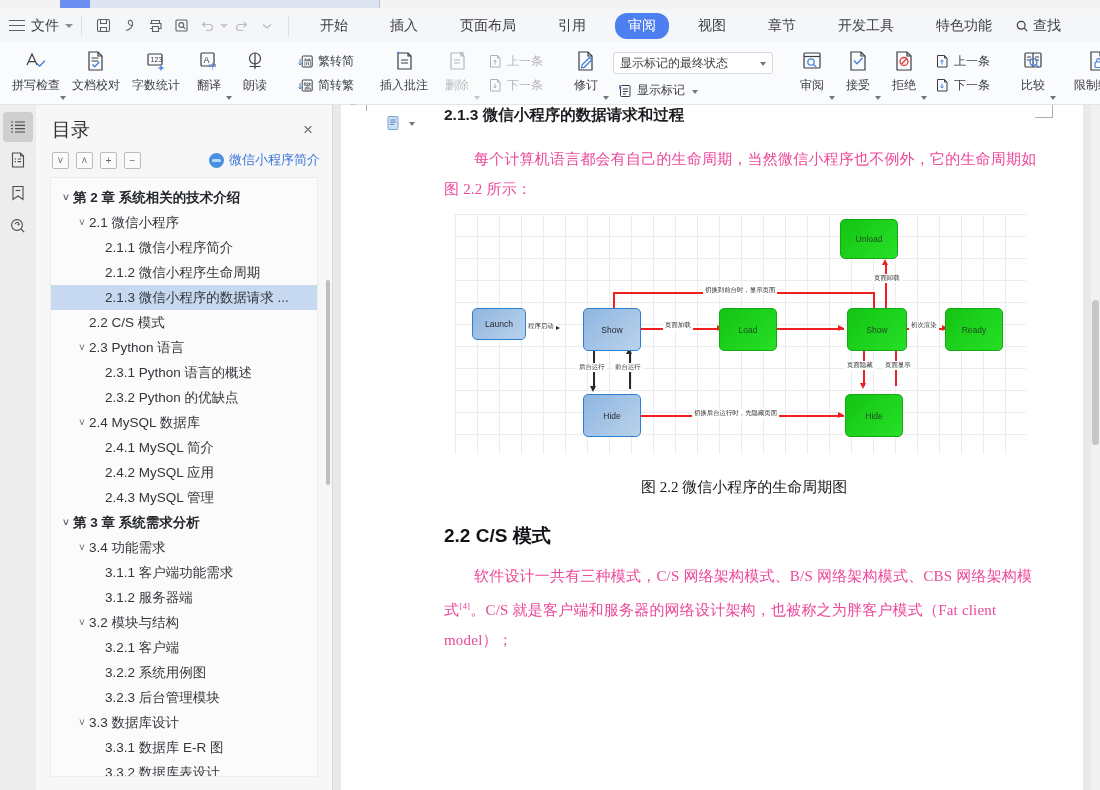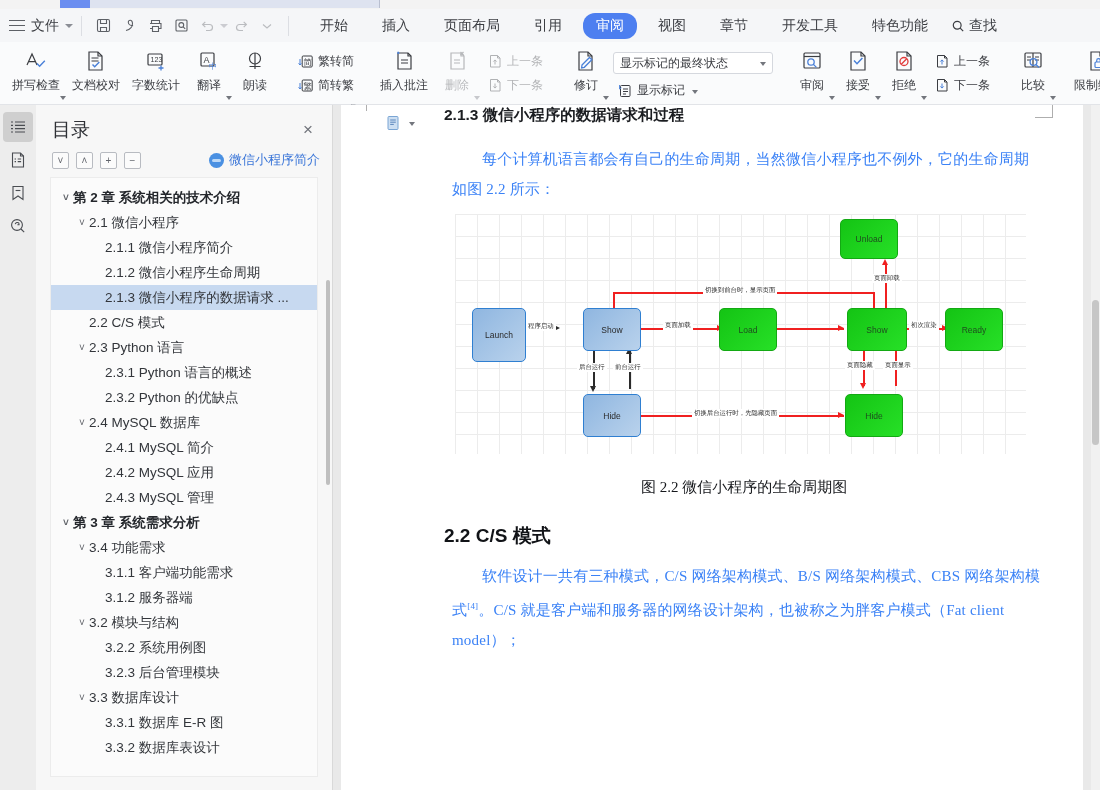--- a/index.html
+++ b/index.html
@@ -19,21 +19,21 @@
   .menurow { position:absolute; left:0; top:9px; width:1100px; height:33px; background:#f5f6f8; display:flex; align-items:center; }
   .hamburger { width:16px; height:12px; margin-left:9px; position:relative; }
   .hamburger i { position:absolute; left:0; width:16px; height:1.6px; background:#5d6066; }
   .hamburger i:nth-child(1){top:0;} .hamburger i:nth-child(2){top:5px;} .hamburger i:nth-child(3){top:10px;}
   .filebtn { font-size:14px; color:#3b3d42; margin-left:6px; }
   .caret { display:inline-block; width:0;height:0; border-left:4px solid transparent;border-right:4px solid transparent;border-top:4px solid #8b8e95; margin-left:6px; vertical-align:middle;}
   .qsep { width:1px; height:20px; background:#dcdee3; margin:0 8px; }
   .qicon { width:26px; height:26px; display:flex; align-items:center; justify-content:center; color:#5d6066; }
   .qicon svg { display:block; }
   .qicon.disabled { opacity:.38; }
-  .mtabs { display:flex; align-items:center; margin-left:10px; gap:8px; }
+  .mtabs { display:flex; align-items:center; margin-left:10px; gap:16px; }
   .mtab { font-size:14px; color:#3b3d42; padding:4px 13px; border-radius:12px; white-space:nowrap; }
   .mtab.active { background:#4d7ff0; color:#fff; }
   .findbox { display:flex; align-items:center; gap:4px; font-size:14px; color:#3b3d42; padding:4px 10px; }
 
   
   .ribbon { position:absolute; left:0; top:42px; width:1100px; height:63px; background:#fafbfc; border-bottom:1px solid #e2e4e8; display:flex; align-items:flex-start; }
   .rgroup { display:flex; align-items:flex-start; height:63px; padding:3px 6px 0 6px; }
   .rsep { width:1px; height:48px; background:#e3e5e9; margin-top:5px; }
   .bigbtn { width:auto; min-width:46px; padding:2px 6px; display:flex; flex-direction:column; align-items:center; gap:2px; cursor:default;}
   .bigbtn .glyph { height:28px; display:flex;align-items:center;justify-content:center;}
@@ -70,21 +70,21 @@
 
   
   .docarea { position:absolute; left:333px; top:105px; width:767px; height:685px; background:#e9e9e9; overflow:hidden;}
   .page { position:absolute; left:8px; top:-8px; width:742px; height:800px; background:#fff; }
   .mark-tl { position:absolute; left:25px; top:0px; width:14px; height:14px; border-left:1px solid #aeaeae; border-top:0; }
   .mark-tr { position:absolute; left:694px; top:8px; width:18px; height:13px; border-right:1px solid #aeaeae; border-bottom:1px solid #aeaeae;}
   .pasteicon { position:absolute; left:45px; top:18px; display:flex; align-items:center; gap:5px;}
   .docbody { position:absolute; left:103px; top:8px; width:600px; }
   h3.h3 { font-size:15.5px; color:#1b1d21; font-weight:600; margin:0 0 0 0; font-family:"Liberation Sans",sans-serif;}
   h2.h2 { font-size:19px; color:#111317; font-weight:bold; font-family:"Liberation Sans",sans-serif;}
-  p.para { font-size:15px; line-height:30px; color:#3b82f6; text-indent:2em; font-family:"Liberation Serif","DejaVu Serif",serif; letter-spacing:.2px;margin-left:8px;}
+  p.para { font-size:15px; line-height:30px; color:#ec4899; text-indent:2em; font-family:"Liberation Serif","DejaVu Serif",serif; letter-spacing:.2px;}
   .figcap { text-align:center; font-size:15px; color:#16181c; font-family:"Liberation Serif",serif;}
   .sup { font-size:9px; vertical-align:super; }
 
   
   .figbox { position:relative; width:571px; height:240px; margin:10px 0 0 11px; background:#fff;
             background-image: linear-gradient(to right,#ececec 1px,transparent 1px), linear-gradient(to bottom,#ececec 1px,transparent 1px);
             background-size: 22px 22px; }
   .node { position:absolute; border-radius:5px; display:flex; align-items:center; justify-content:center;
           font-size:8.5px; color:#2a2a2a; font-family:"Liberation Sans",sans-serif;}
   .node.blue { background:linear-gradient(135deg,#8fb6e0,#b9d2ec); border:1.4px solid #2f7fd1; }
@@ -556,20 +556,24 @@
         <div class="tocitem" style="padding-left: 40px;">
           <span class="arw"></span>
           <span>3.1.2  服务器端</span>
         </div>
         <div class="tocitem" style="padding-left: 24px;">
           <span class="arw">˅</span>
           <span>3.2  模块与结构</span>
         </div>
         <div class="tocitem" style="padding-left: 40px;">
           <span class="arw"></span>
+          <span>3.2.1  客户端</span>
+        </div>
+        <div class="tocitem" style="padding-left: 40px;">
+          <span class="arw"></span>
           <span>3.2.2  系统用例图</span>
         </div>
         <div class="tocitem" style="padding-left: 40px;">
           <span class="arw"></span>
           <span>3.2.3  后台管理模块</span>
         </div>
         <div class="tocitem" style="padding-left: 24px;">
           <span class="arw">˅</span>
           <span>3.3  数据库设计</span>
         </div>
@@ -642,21 +646,21 @@
           <div class="elabel" style="left:390px;top:147px">页面隐藏</div>
 
           <div class="edge" style="left:440px;top:134px;width:1.6px;height:38px"></div>
           <div class="arrow ar-u" style="left:437.3px;top:130px"></div>
           <div class="elabel" style="left:428px;top:147px">页面显示</div>
 
           <div class="edge" style="left:186px;top:201px;width:203px;height:1.6px"></div>
           <div class="arrow ar-r" style="left:383px;top:197.5px"></div>
           <div class="elabel" style="left:237px;top:195px">切换后台运行时，先隐藏页面</div>
 
-          <div class="node blue" style="left:17px;top:94px;width:54px;height:54px">Launch</div>
+          <div class="node blue" style="left:17px;top:94px;width:54px;height:32px">Launch</div>
           <div class="node blue" style="left:128px;top:94px;width:58px;height:43px">Show</div>
           <div class="node blue" style="left:128px;top:180px;width:58px;height:43px">Hide</div>
           <div class="node green" style="left:264px;top:94px;width:58px;height:43px">Load</div>
           <div class="node green" style="left:392px;top:94px;width:60px;height:43px">Show</div>
           <div class="node green" style="left:490px;top:94px;width:58px;height:43px">Ready</div>
           <div class="node green" style="left:390px;top:180px;width:58px;height:43px">Hide</div>
           <div class="node green" style="left:385px;top:5px;width:58px;height:40px">Unload</div>
         </div>
 
         <div class="figcap" style="margin-top:24px">图 2.2   微信小程序的生命周期图</div>

